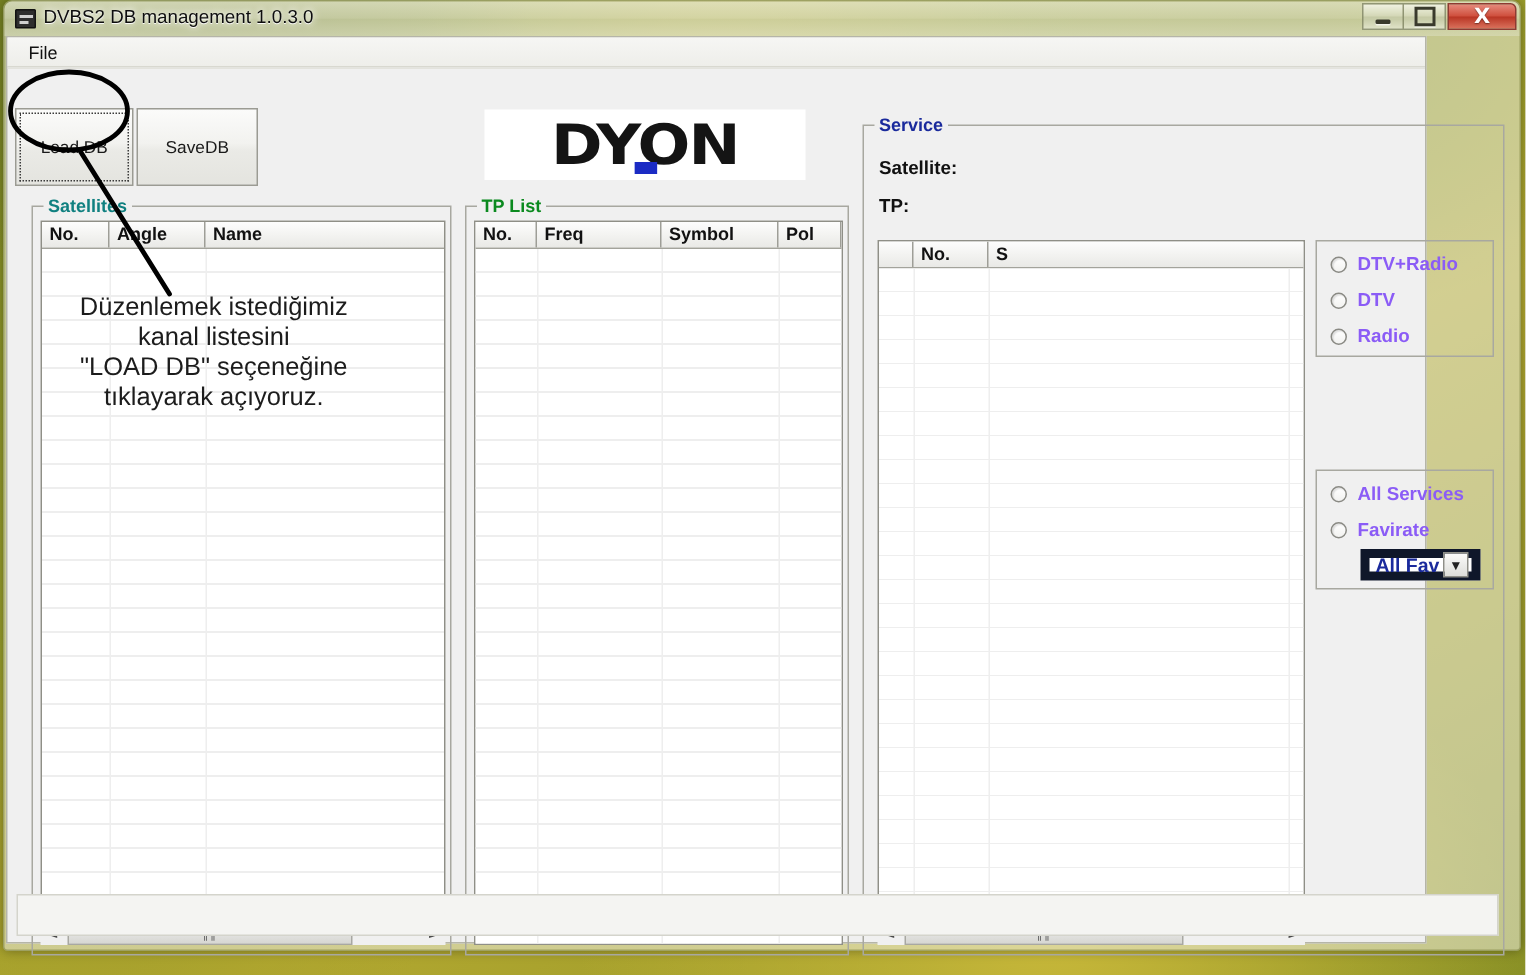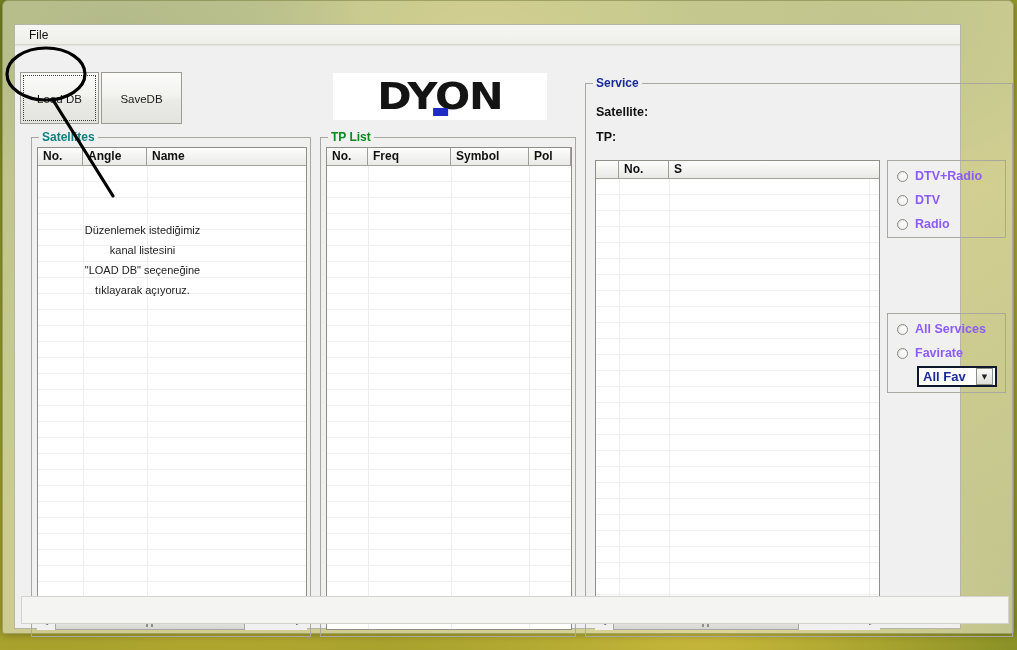--- a/index.html
+++ b/index.html
@@ -101,21 +101,21 @@
     box-shadow: 0 1px 0 rgba(255,255,255,0.6);
   }
   .winbtn.close .glyph {
     color: #fff; font-size: 14px; font-weight: bold;
     text-shadow: 0 1px 1px rgba(0,0,0,0.45);
   }
 
   
   #client {
     position: absolute;
-    left: 11px; top: 23px;
+    left: 1px; top: 23px;
     width: 947px; height: 605px;
     background: #f0f0f0;
     border: 1px solid #b5b5a8;
     box-sizing: border-box;
   }
   #menubar {
     position: absolute; left: 0; top: 0; right: 0; height: 20px;
     background: linear-gradient(to bottom, #f6f6f4 0%, #eeeeea 100%);
     border-bottom: 1px solid #d8d8d0;
     box-sizing: border-box;
@@ -296,21 +296,21 @@
   .radio-text {
     font-size: 12.5px;
     font-weight: bold;
     color: #8b5cf6;
     white-space: nowrap;
   }
   .combo {
     position: absolute;
     left: 29px; top: 52px;
     width: 80px; height: 21px;
-    border: 2px solid #0f172a;
+    border: 6px solid #0f172a;
     background: #fff;
     box-sizing: border-box;
     display: flex; align-items: center;
   }
   .combo-text {
     flex: 1 1 auto;
     font-size: 13px; font-weight: bold; color: #1a2a9c;
     padding-left: 4px; white-space: nowrap;
   }
   .combo-btn {
@@ -338,35 +338,49 @@
   #annot-svg {
     position: absolute; left: 0; top: 0;
     width: 1017px; height: 650px;
     pointer-events: none;
   }
   #annot-text {
     position: absolute;
     left: 30px; top: 195px;
     width: 225px;
     text-align: center;
-    font-size: 11px;
+    font-size: 17px;
     color: #1c1c1c;
     line-height: 20px;
     font-family: "Liberation Sans", sans-serif;
     white-space: pre-line;
-    margin-top: 25px;
   }
 </style>
 </head>
 <body>
 
 <div id="desktop">
 
   <div id="window">
 
+    <div id="titlebar">
+      <div id="title-icon"></div>
+      <div id="title-text">DVBS2 DB management 1.0.3.0</div>
+      <div id="winbuttons">
+        <div class="winbtn min">
+          <span class="glyph"></span>
+        </div>
+        <div class="winbtn max">
+          <span class="glyph"></span>
+        </div>
+        <div class="winbtn close">
+          <span class="glyph">X</span>
+        </div>
+      </div>
+    </div>
 
     <div id="client">
 
       <div id="menubar">
         <div id="menu-file">File</div>
       </div>
       <div id="toolbar-sep"></div>
 
       <div class="tbtn" id="btn-load">Load DB</div>
       <div class="tbtn" id="btn-save">SaveDB</div>

